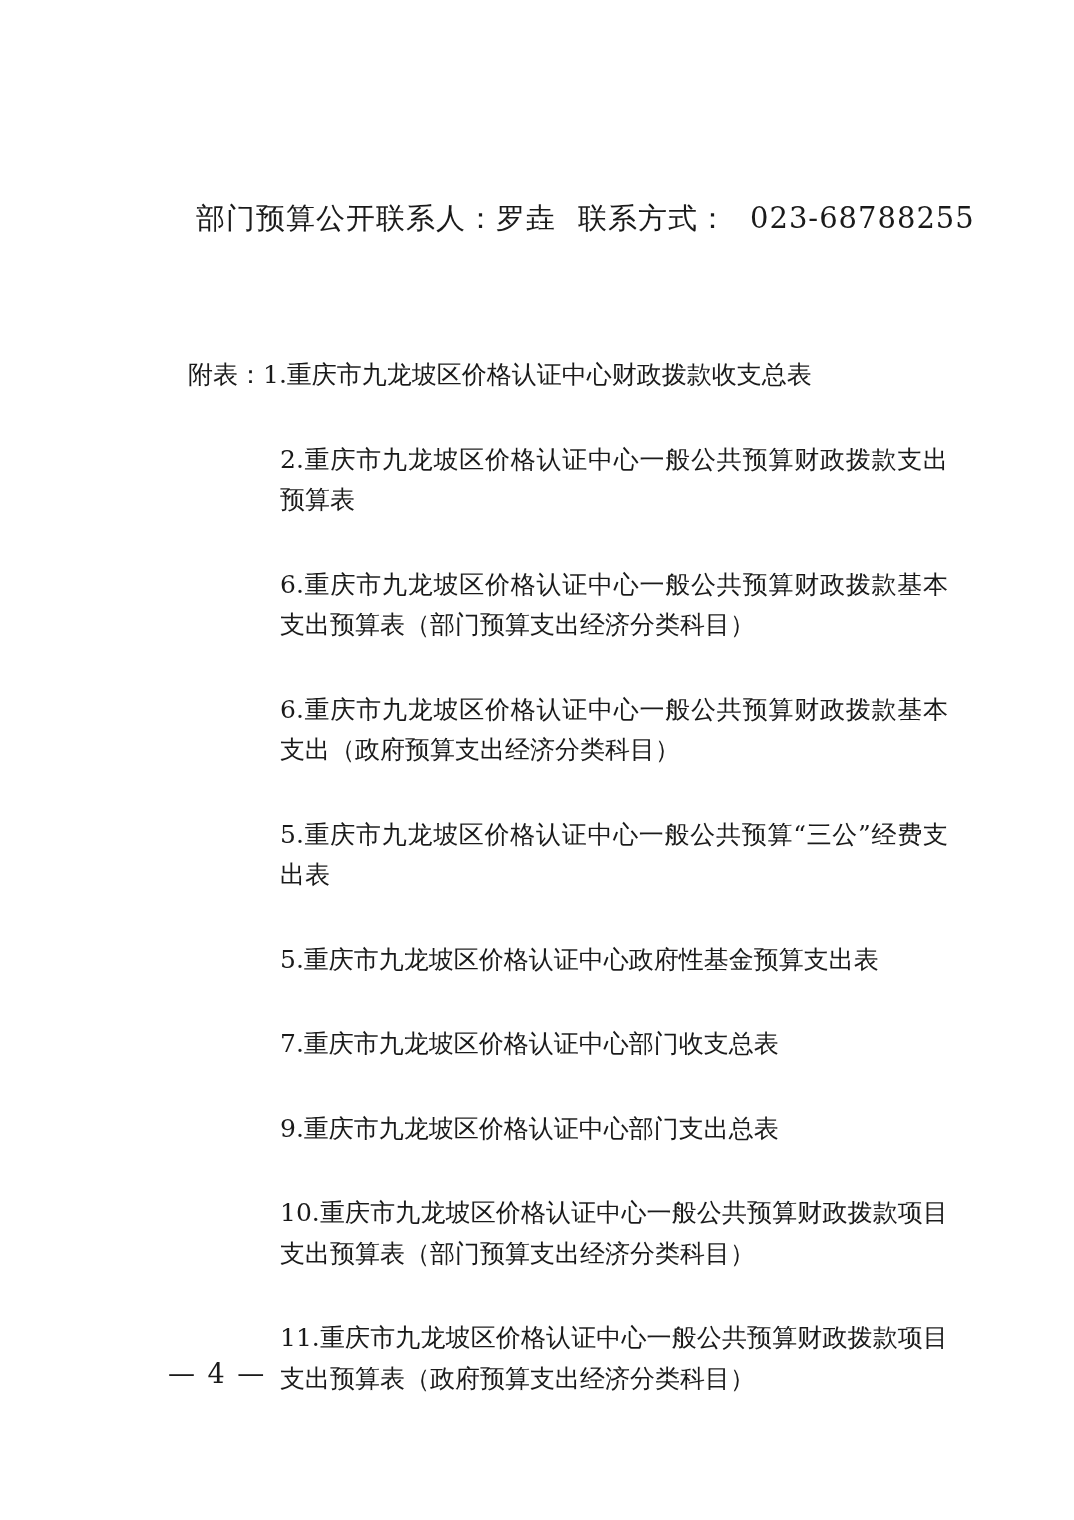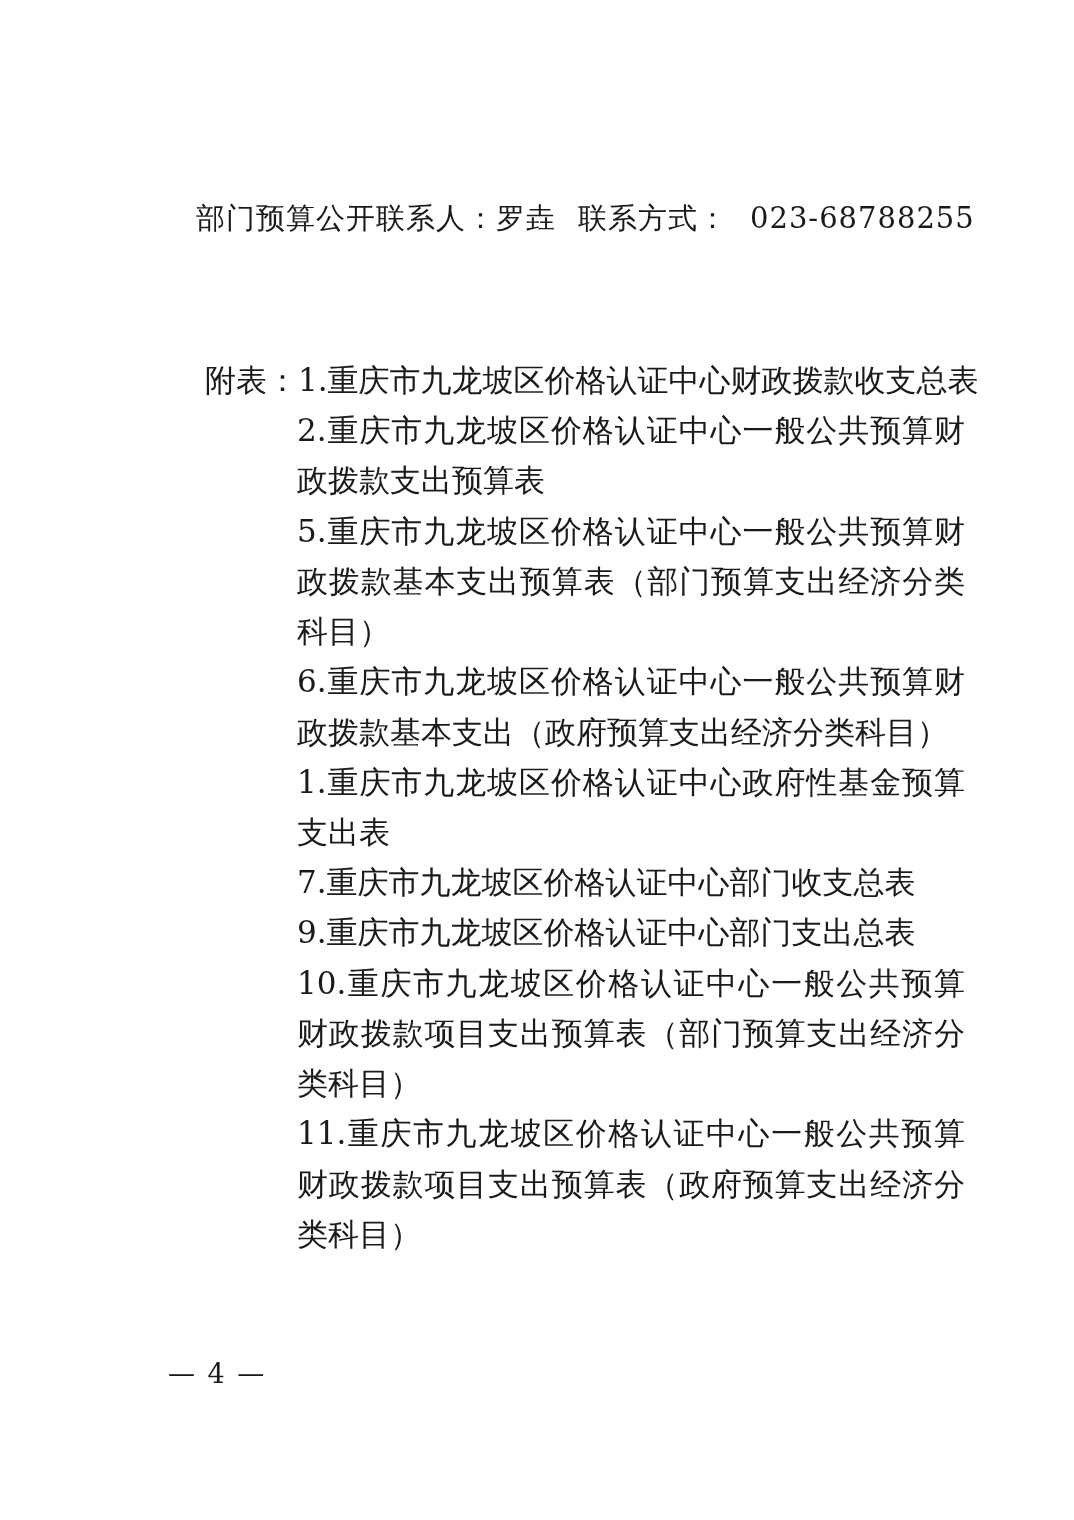--- a/index.html
+++ b/index.html
@@ -31,39 +31,40 @@
     letter-spacing: 1px;
     white-space: nowrap;
     line-height: 1.4;
   }
   .contact-line .seg-spacer {
     display: inline-block;
     width: 22px;
   }
   .attach-block {
     position: absolute;
-    left: 205px;
+    left: 188px;
     top: 355px;
     width: 760px;
-    font-size: 31px;
+    font-size: 25px;
     line-height: 1.62;
   }
   .attach-head {
     white-space: nowrap;
   }
   .attach-list {
     list-style: none;
     margin: 0;
     padding: 0;
   }
   .attach-item {
     text-indent: 0;
     padding-left: 92px;
     text-align: justify;
     text-justify: inter-ideograph;
+    margin-top: 44px;
   }
   .first-item {
     display: inline;
     padding-left: 0;
   }
   .head-row {
     display: block;
     white-space: nowrap;
   }
   .page-number {
@@ -82,23 +83,24 @@
   <div class="contact-line">
     <span>部门预算公开联系人：</span><span>罗垚</span><span class="seg-spacer"></span><span>联系方式：</span><span class="seg-spacer"></span><span>023-68788255</span>
   </div>
 
   <div class="attach-block">
     <div class="head-row">
       <span class="attach-head">附表：</span><span class="first-item">1.重庆市九龙坡区价格认证中心财政拨款收支总表</span>
     </div>
     <div class="attach-list">
       <div class="attach-item">2.重庆市九龙坡区价格认证中心一般公共预算财政拨款支出预算表</div>
-      <div class="attach-item">5.重庆市九龙坡区价格认证中心一般公共预算财政拨款基本支出预算表（部门预算支出经济分类科目）</div>
+      <div class="attach-item">6.重庆市九龙坡区价格认证中心一般公共预算财政拨款基本支出预算表（部门预算支出经济分类科目）</div>
       <div class="attach-item">6.重庆市九龙坡区价格认证中心一般公共预算财政拨款基本支出（政府预算支出经济分类科目）</div>
-      <div class="attach-item">1.重庆市九龙坡区价格认证中心政府性基金预算支出表</div>
+      <div class="attach-item">5.重庆市九龙坡区价格认证中心一般公共预算“三公”经费支出表</div>
+      <div class="attach-item">5.重庆市九龙坡区价格认证中心政府性基金预算支出表</div>
       <div class="attach-item">7.重庆市九龙坡区价格认证中心部门收支总表</div>
       <div class="attach-item">9.重庆市九龙坡区价格认证中心部门支出总表</div>
       <div class="attach-item">10.重庆市九龙坡区价格认证中心一般公共预算财政拨款项目支出预算表（部门预算支出经济分类科目）</div>
       <div class="attach-item">11.重庆市九龙坡区价格认证中心一般公共预算财政拨款项目支出预算表（政府预算支出经济分类科目）</div>
     </div>
   </div>
 
   <div class="page-number">— 4 —</div>
 
 </div>

